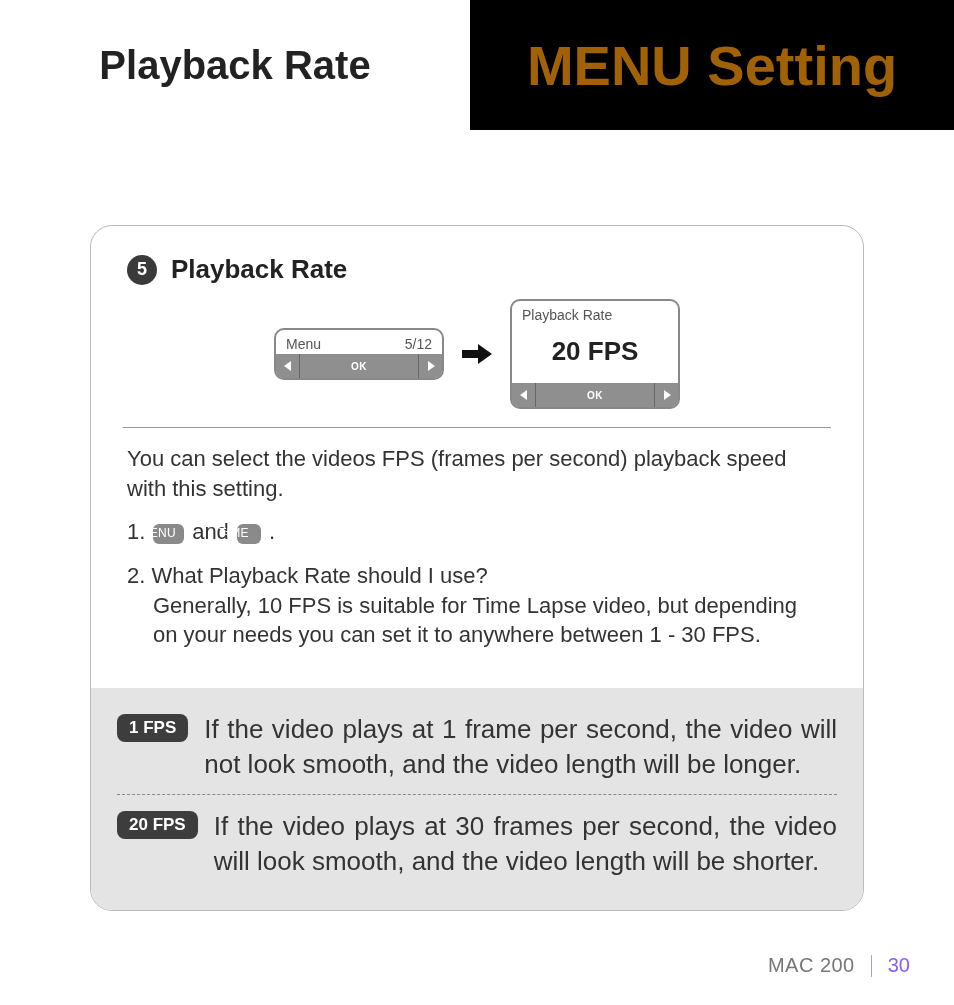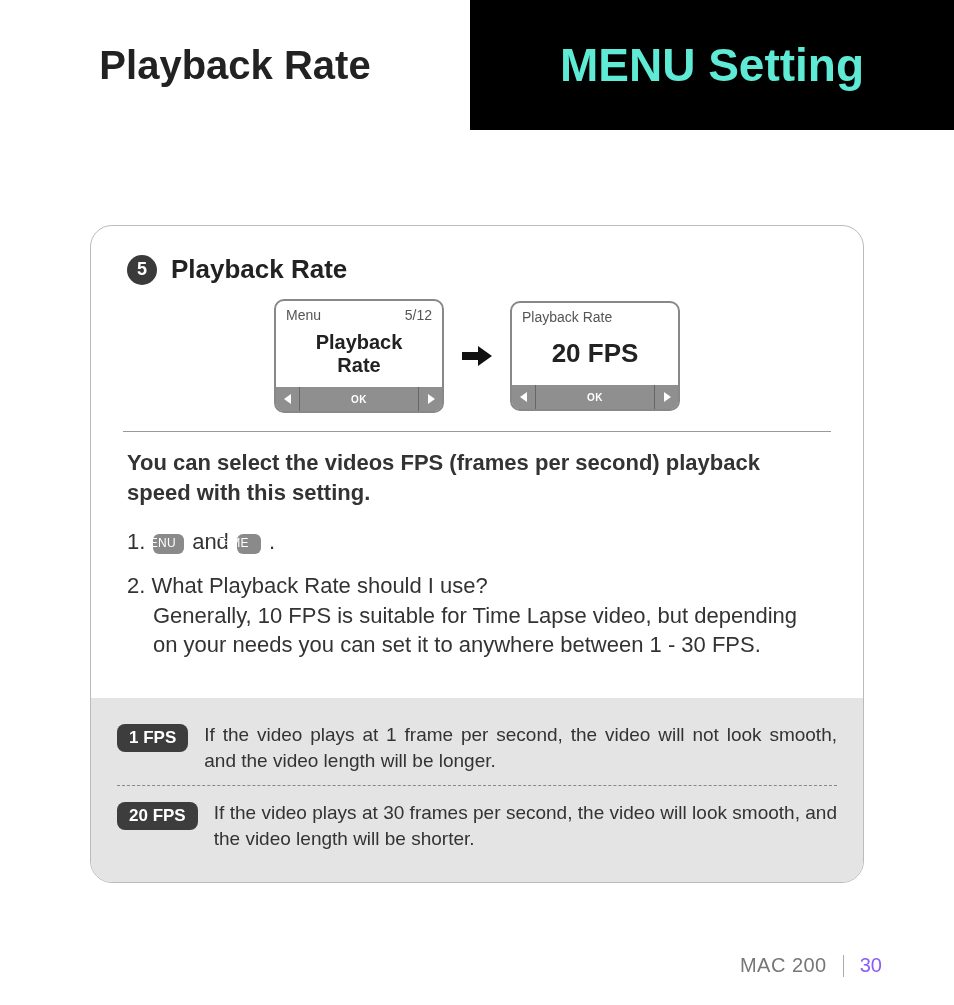--- a/index.html
+++ b/index.html
@@ -29,22 +29,22 @@
     font-weight: 700;
     color: #222;
   }
   .header-right {
     flex: 1;
     display: flex;
     align-items: center;
     justify-content: center;
   }
   .header-right h1 {
-    color: #5eead4;
-    font-size: 46px;
+    color: #a16207;
+    font-size: 56px;
     font-weight: 700;
   }
 
   
   .card {
     margin: 95px 90px 0 90px;
     border: 1px solid #bbb;
     border-radius: 22px;
     overflow: hidden;
     background: #fff;
@@ -148,21 +148,21 @@
     border-top: 1px solid #999;
     margin: 18px 0 16px 0;
   }
 
   .body-text {
     font-size: 22px;
     line-height: 1.35;
     color: #333;
     padding: 0 4px;
   }
-  .body-text p { margin-bottom: 20px; font-weight: bold; }
+  .body-text p { margin-bottom: 14px; }
   ol.steps {
     list-style: none;
     counter-reset: step;
   }
   ol.steps li {
     counter-increment: step;
     margin-bottom: 14px;
     padding-left: 26px;
     text-indent: -26px;
   }
@@ -211,31 +211,31 @@
     color: #fff;
     border-radius: 8px;
     font-weight: 700;
     font-size: 17px;
     padding: 4px 12px;
     white-space: nowrap;
     flex-shrink: 0;
     margin-top: 2px;
   }
   .tip-text {
-    font-size: 19px;
+    font-size: 26px;
     line-height: 1.35;
     color: #333;
     text-align: justify;
   }
 
   
   .footer {
     position: absolute;
     bottom: 28px;
-    right: 72px;
+    right: 44px;
     display: flex;
     align-items: center;
     font-size: 20px;
     color: #777;
   }
   .footer .model { padding-right: 16px; letter-spacing: 0.5px; }
   .footer .sep { width: 1px; height: 22px; background: #aaa; }
   .footer .page { padding-left: 16px; color: #8b5cf6; text-align: right; }
 </style>
 </head>
@@ -257,26 +257,20 @@
       <div class="step-badge">5</div>
       <div class="step-title">Playback Rate</div>
     </div>
 
     <div class="screens">
 
       <div class="lcd">
         <div class="lcd-top">
           <span>Menu</span>
           <span>5/12</span>
-        </div>
-        <div class="lcd-mid">
-          <div>
-            <span>Playback</span><br>
-            <span>Rate</span>
-          </div>
         </div>
         <div class="lcd-nav">
           <div class="lcd-arrow">
             <svg viewBox="0 0 10 10">
                 <polygon points="8,0 8,10 1,5"></polygon>
               </svg>
           </div>
           <div class="lcd-ok">OK</div>
           <div class="lcd-arrow">
             <svg viewBox="0 0 10 10">

